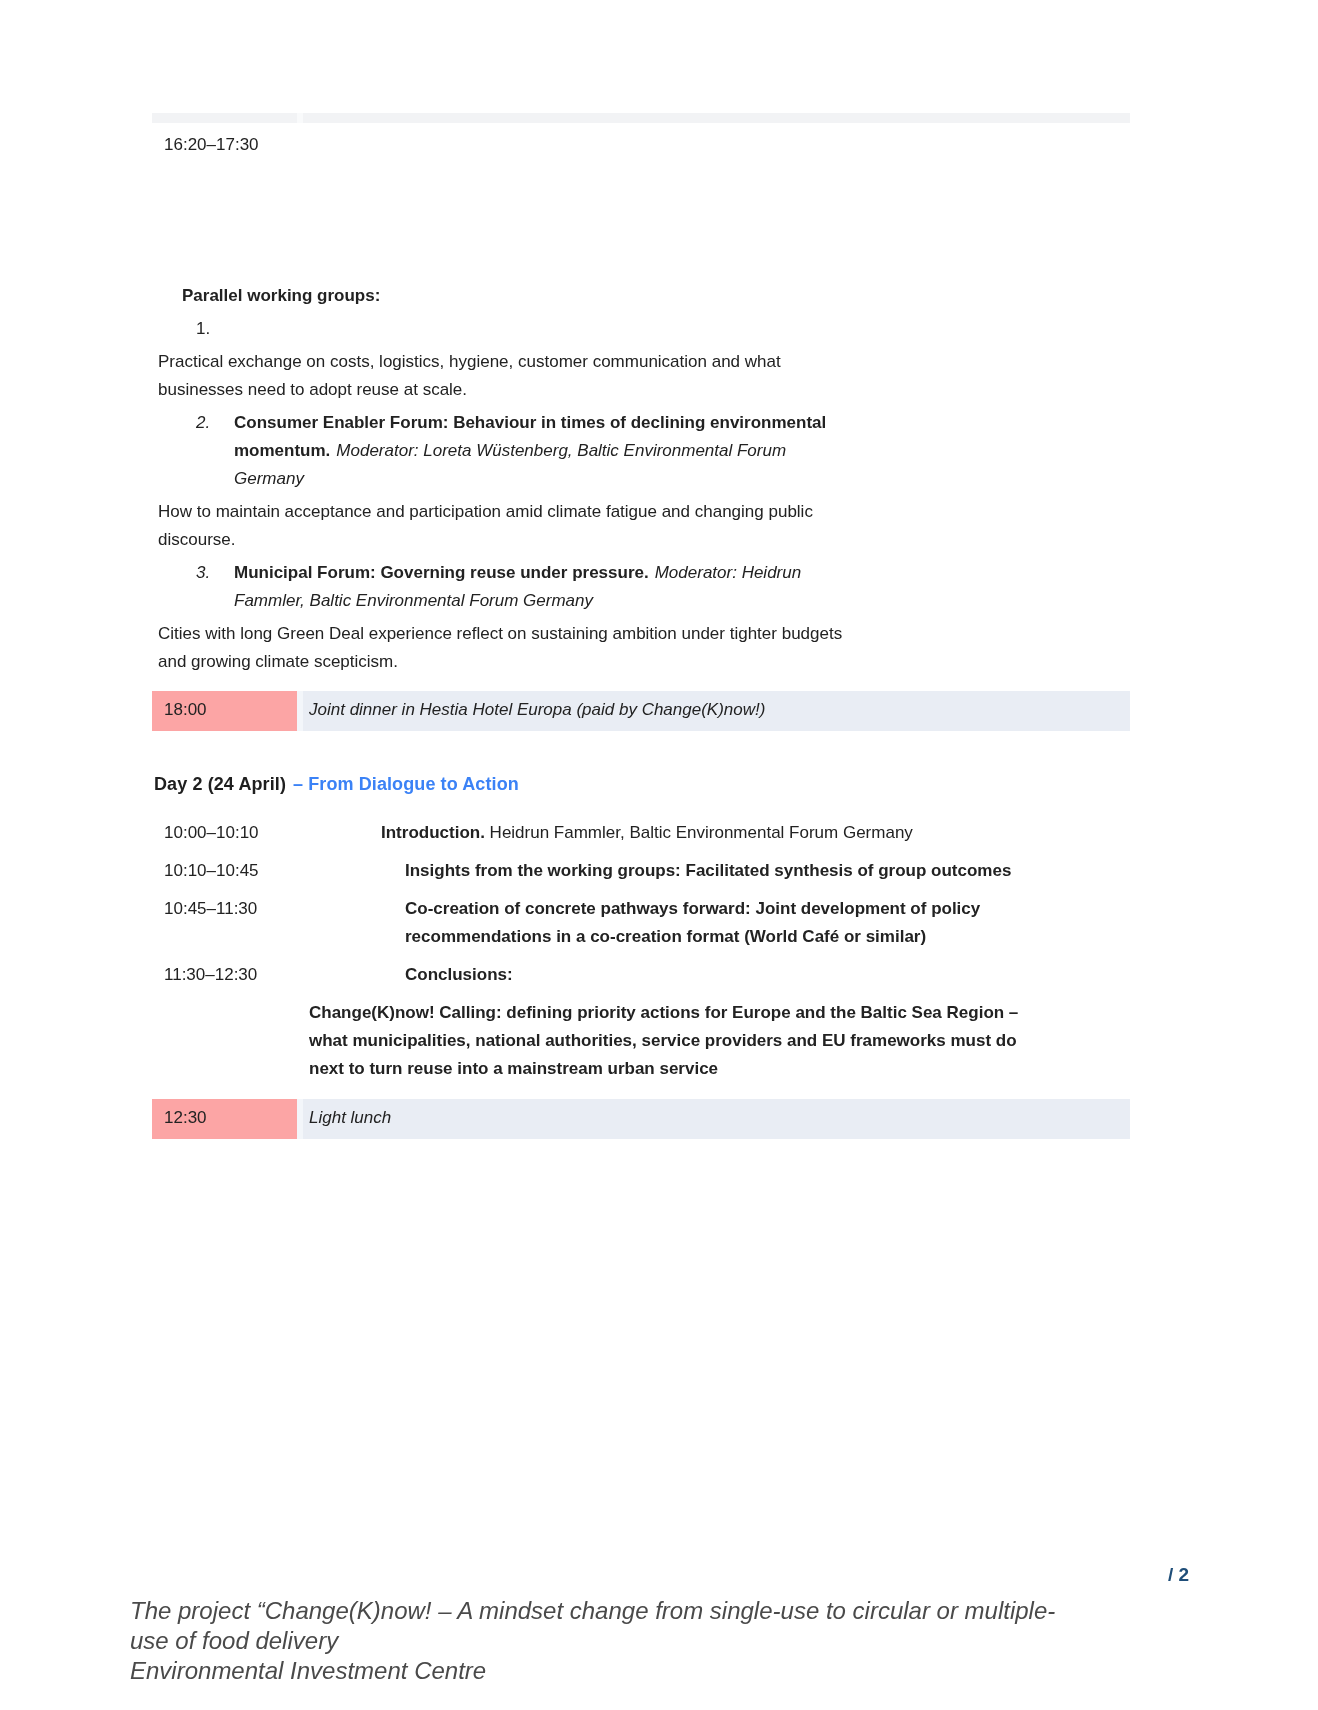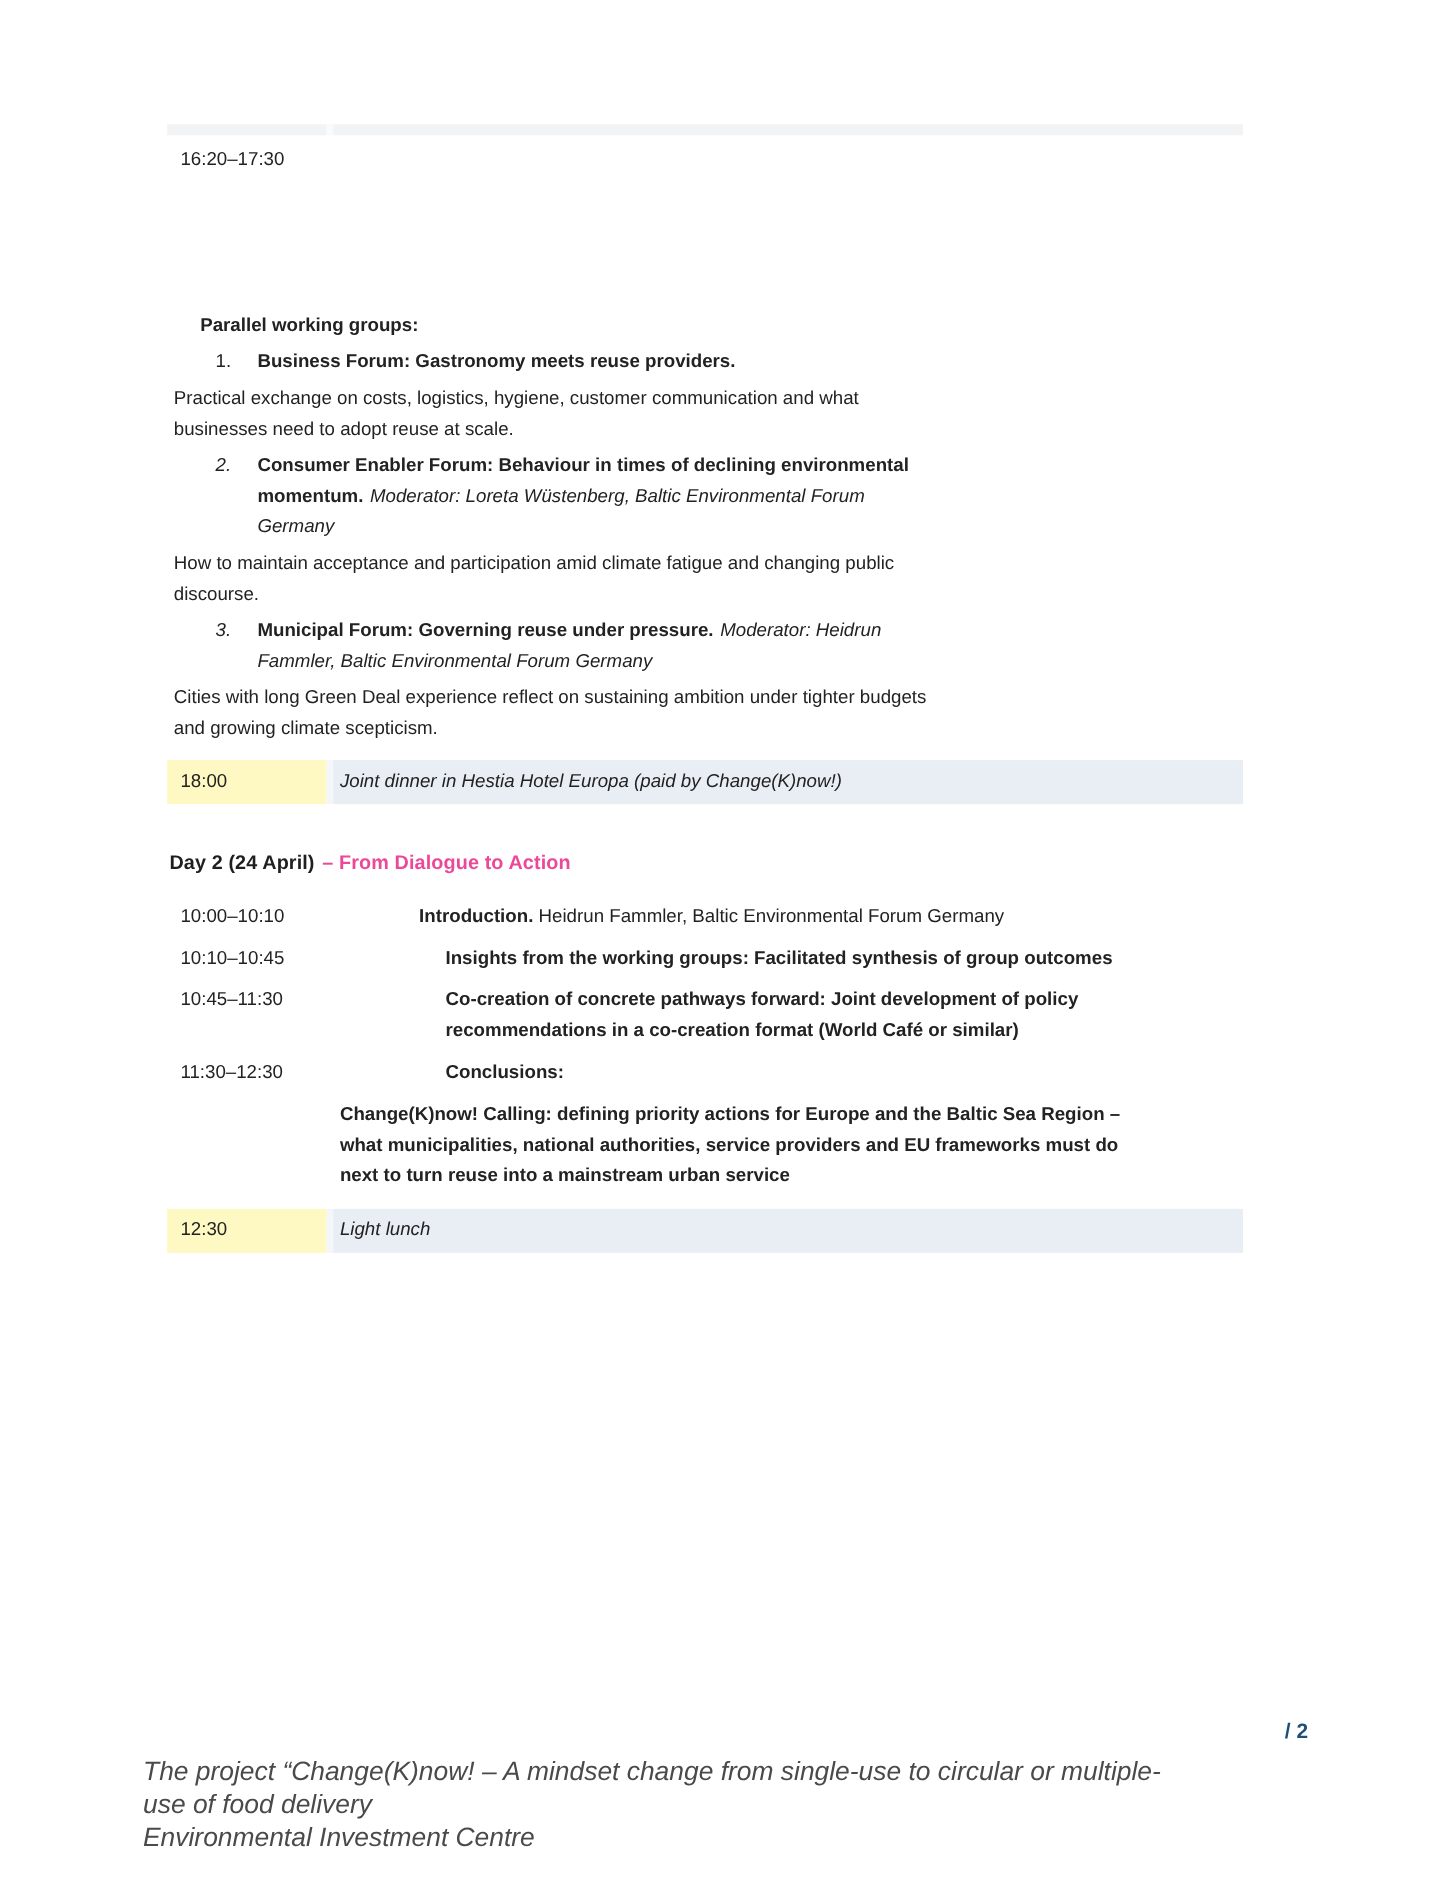--- a/index.html
+++ b/index.html
@@ -27,39 +27,39 @@
   .cell-gap { flex: 0 0 6px; width: 6px; align-self: stretch; }
   .dcol { flex: 1 1 auto; padding-left: 6px; }
   .bold { font-weight: 700; margin-left: 24px; }
   .italic { font-style: italic; }
   
   .strip-row { height: 10px; }
   .strip-cell { background: #f2f3f5; height: 10px; }
   .strip-row .cell-gap { background: #f9fafb; }
   
   .shaded { background: transparent; margin-top: 10px; }
-  .shaded .tcol { background: #fef9c3; padding-top: 5px; padding-bottom: 7px; }
+  .shaded .tcol { background: #fca5a5; padding-top: 5px; padding-bottom: 7px; }
   .shaded .cell-gap { background: #f3f6fa; }
   .shaded .dcol { background: #e9edf4; padding-top: 5px; padding-bottom: 7px; }
   
   .rowtitle { padding-top: 0; }
   .wg-row { padding-top: 8px; flex-direction: column; }
   .li { display: flex; margin: 5px 0 5px 38px; }
   .num { flex: 0 0 38px; width: 38px; }
   .li-text { max-width: 600px; }
   .mod { margin-left: 6px; font-style: italic; font-weight: 400; }
   .dcol p { max-width: 700px; margin: 5px 0; }
   
   .day2-heading {
     font-size: 18px; line-height: 26px; font-weight: 700;
     margin: 40px 0 22px; padding-left: 2px;
     color: #1f1f1f;
     letter-spacing: 0.1px;
   }
-  .day2-heading .accent { color: #ec4899; margin-left: 7px; }
+  .day2-heading .accent { color: #3b82f6; margin-left: 7px; }
   .d2row { margin-bottom: 10px; gap: 36px; }
   .d2row .dcol { max-width: 737px; }
   .conclusions-para {
     font-weight: 700;
     max-width: 716px;
     margin: 2px 0 16px 157px;
   }
   
   .footer {
     position: absolute;
@@ -89,21 +89,20 @@
   </div>
 
   <div class="row wg-row">
     <div class="tcol">16:20–17:30</div>
     <div class="cell-gap"></div>
     <div class="dcol">
       <div class="rowtitle bold">Parallel working groups:</div>
 
       <div class="li">
         <span class="num">1.</span>
-        <span class="li-text"><b>Business Forum: Gastronomy meets reuse providers.</b></span>
       </div>
       <p>Practical exchange on costs, logistics, hygiene, customer communication and what businesses need to adopt reuse at scale.</p>
 
       <div class="li">
         <span class="num italic">2.</span>
         <span class="li-text"><b>Consumer Enabler Forum: Behaviour in times of declining environmental momentum.</b><span class="mod">Moderator: Loreta Wüstenberg, Baltic Environmental Forum Germany</span></span>
       </div>
       <p>How to maintain acceptance and participation amid climate fatigue and changing public discourse.</p>
 
       <div class="li">

